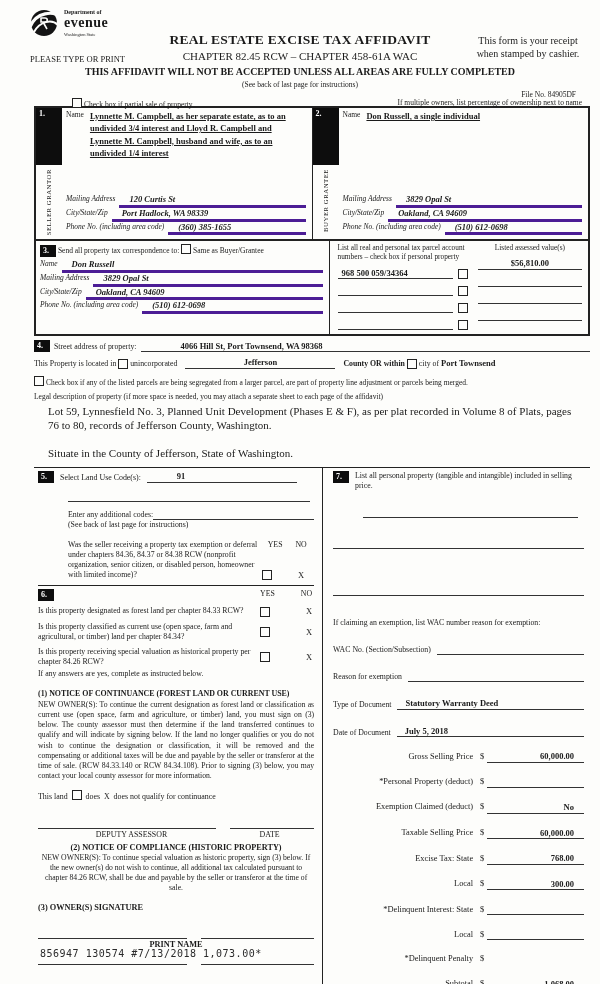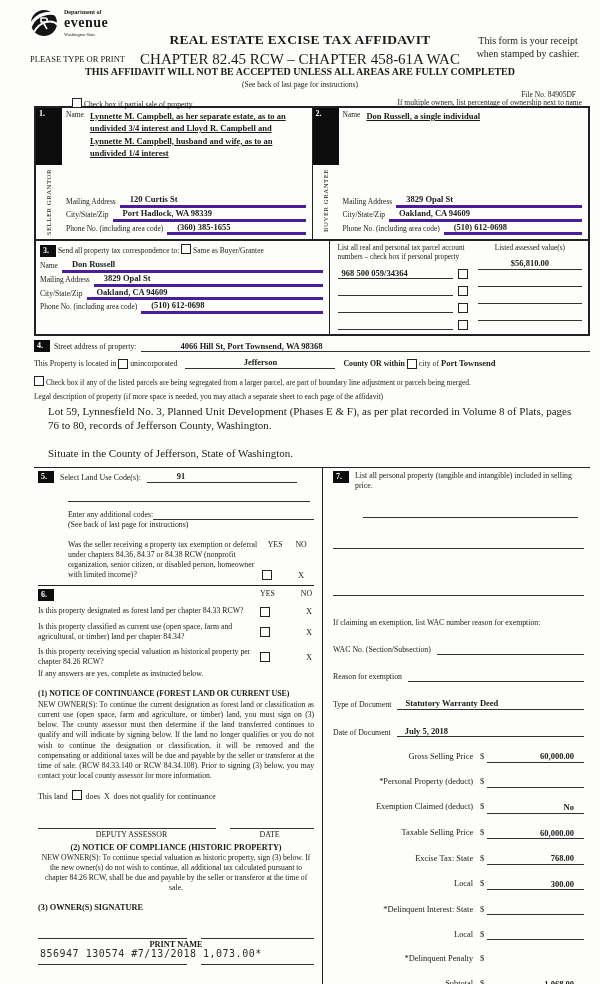--- a/index.html
+++ b/index.html
@@ -7,32 +7,32 @@
         font-family:"Liberation Serif",serif;color:#1a1a1a;font-size:8px;line-height:1.25;}
   
   .hdr{position:relative;height:106px;}
   .logo{position:absolute;left:28px;top:6px;display:flex;align-items:center;}
   .logotxt{margin-left:-6px;}
   .logotxt .l1{font-size:6px;font-weight:bold;}
   .logotxt .l2{font-size:14px;font-weight:bold;letter-spacing:.5px;margin-top:-2px;}
   .logotxt .l3{font-size:4.5px;}
   .typeprint{position:absolute;left:30px;top:54px;font-size:8.5px;}
   .title{position:absolute;left:0;right:0;top:32px;text-align:center;font-size:13.5px;font-weight:bold;letter-spacing:.3px;}
-  .subtitle{position:absolute;left:0;right:0;top:50px;text-align:center;font-size:15px;}
+  .subtitle{position:absolute;left:0;right:0;top:50px;text-align:center;font-size:11px;}
   .receipt{position:absolute;right:18px;top:34px;width:108px;font-size:10px;line-height:1.3;text-align:center;}
   .warning{position:absolute;left:0;right:0;top:66px;text-align:center;font-size:10px;font-weight:bold;}
   .seeback{position:absolute;left:0;right:0;top:80px;text-align:center;font-size:7.5px;}
   .fileno{position:absolute;right:24px;top:90px;font-size:7.5px;}
   .partial{position:absolute;left:72px;top:98px;font-size:7.5px;}
   .multown{position:absolute;right:18px;top:98px;font-size:7.5px;}
   
   .cb{display:inline-block;width:8px;height:8px;border:1px solid #222;background:#fdfdfb;vertical-align:-1px;}
   .numbox{background:#0d0d0d;color:#fff;font-size:8px;font-weight:bold;padding:1px 7px 1px 3px;display:inline-block;}
   .row{display:flex;}
-  .field{display:flex;align-items:center;margin-top:0;}
+  .field{display:flex;align-items:flex-start;margin-top:0;font-style:italic;}
   .field .lbl{white-space:nowrap;font-size:7.5px;padding-right:4px;}
   .field .val{flex:1;border-bottom:3px solid #4c1d95;font-weight:bold;font-size:8.5px;padding:0 6px 0 10px;min-height:10px;}
   .main{margin:0 10px 0 34px;border:2px solid #222;}
   
   .box12{border-bottom:2px solid #222;}
   .half{width:50%;display:flex;padding-bottom:4px;}
   .half.left{border-right:1.5px solid #222;}
   .sidecol{width:26px;display:flex;flex-direction:column;align-items:center;flex-shrink:0;}
   .blackblk{width:26px;background:#0d0d0d;color:#fff;font-size:8px;font-weight:bold;text-align:left;padding:1px 0 0 3px;box-sizing:border-box;}
   .tallblk{height:46px;}
@@ -271,21 +271,21 @@
       <span class="cb"></span>&nbsp;
       <span>unincorporated</span>
       <span class="uline" style="width:150px;margin:0 8px;text-align:center;font-weight:bold;font-size:8.5px;">Jefferson</span>
       <span style="font-weight:bold;">County OR within</span>&nbsp;
       <span class="cb"></span>&nbsp;
       <span>city of</span>&nbsp;
       <span style="font-weight:bold;font-size:8.5px;">Port Townsend</span>
     </div>
     <div class="segnote">
       <span class="cb"></span>
-      <span>Check box if any of the listed parcels are being segregated from a larger parcel, are part of boundary line adjustment or parcels being merged.</span>
+      <span>Check box if any of the listed parcels are being segregated from a larger parcel, are part of property line adjustment or parcels being merged.</span>
     </div>
     <div class="legallbl">Legal description of property (if more space is needed, you may attach a separate sheet to each page of the affidavit)</div>
     <div class="legaltxt">Lot 59, Lynnesfield No. 3, Planned Unit Development (Phases E &amp; F), as per plat recorded in Volume 8 of Plats, pages 76 to 80, records of Jefferson County, Washington.</div>
     <div class="situate">Situate in the County of Jefferson, State of Washington.</div>
   </div>
 
   <div class="cols">
 
     <div class="lcol">
       <div class="sec5">

